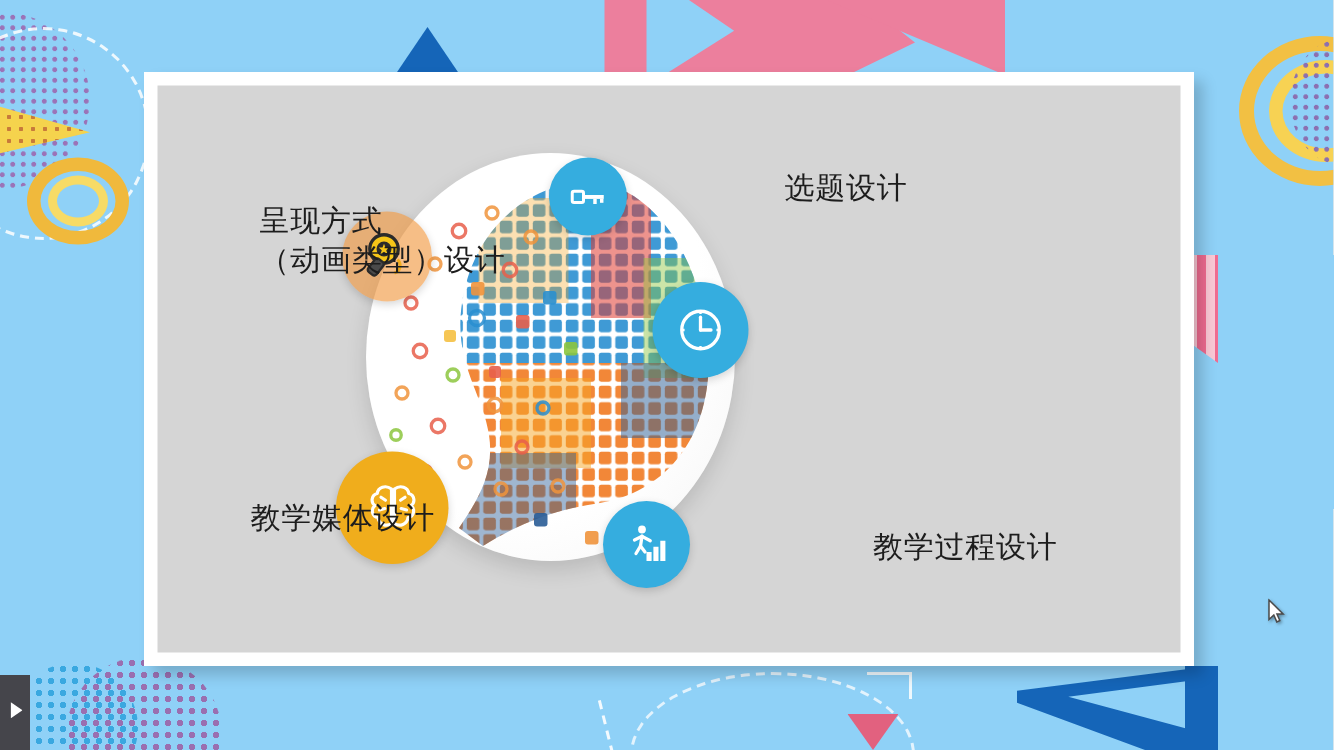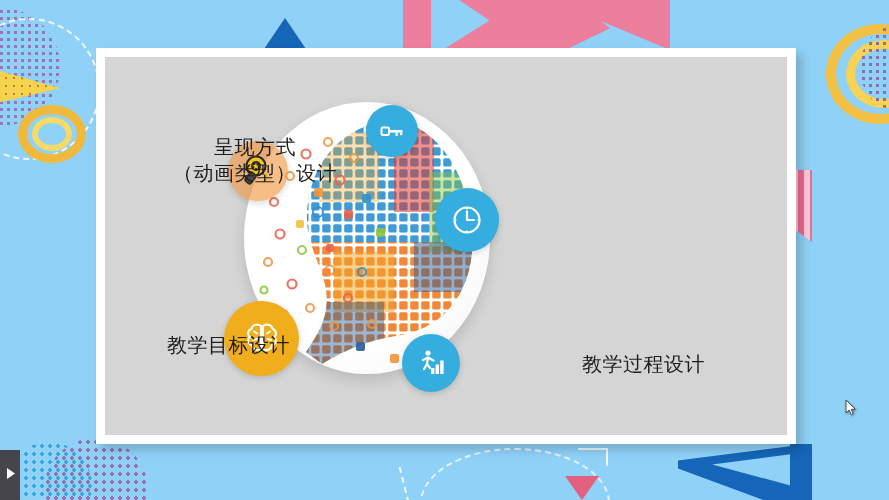--- a/index.html
+++ b/index.html
@@ -203,21 +203,21 @@
     font-size: 20px;
     line-height: 1.28;
     white-space: pre;
     letter-spacing: .5px;
     font-family: "DejaVu Sans", "Liberation Sans", sans-serif;
   }
   .label-topic    { left: 418px; top: 56px; }
   .label-goal     { left: 508px; top: 180px; }
   .label-process  { left: 477px; top: 295px; }
   .label-media    { left: 62px;  top: 276px; }
-  .label-present  { left: 68px;  top: 78px; text-align: center; }
+  .label-present  { left: 68px;  top: 78px; }
 
   
   .cursor {
     position: absolute;
     left: 845px; top: 399px;
     width: 12px; height: 18px;
     filter: drop-shadow(1px 1px 1px rgba(0,0,0,.35));
   }
 </style>
 </head>
@@ -368,25 +368,26 @@
       <div class="node node-lamp">
         <svg width="40" height="40" viewBox="0 0 40 40">
           <circle cx="18" cy="15" r="9.5" fill="#f5c518" stroke="#2b2b2b" stroke-width="2.2"></circle>
           <circle cx="18" cy="15" r="5" fill="#2b2b2b"></circle>
           <path d="M18 11.5 L19 14 L21.5 14 L19.5 15.8 L20.3 18.3 L18 16.8 L15.7 18.3 L16.5 15.8 L14.5 14 L17 14 Z" fill="#f5c518"></path>
           <rect x="9" y="21.5" width="7" height="11" rx="2" fill="#4a4a4a" stroke="#2b2b2b" stroke-width="1.6" transform="rotate(38 12.5 27)"></rect>
           <path d="M27 22 C30 25 29 30 25 31" fill="none" stroke="#f0ad1c" stroke-width="2"></path>
         </svg>
       </div>
 
+      <div class="label label-topic">选题设计</div>
 
 
       <div class="label label-process">教学过程设计</div>
 
-      <div class="label label-media">教学目标设计</div>
+      <div class="label label-media">教学媒体设计</div>
 
       <div class="label label-present">呈现方式
 （动画类型）设计</div>
 
     </div>
   </div>
 
   <svg class="cursor" viewBox="0 0 12 18">
     <path d="M1 1 L1 14 L4.2 11 L6.2 15.6 L8.2 14.7 L6.3 10.3 L10.4 10.3 Z" fill="#ffffff" stroke="#4a4a4a" stroke-width="1"></path>
   </svg>

